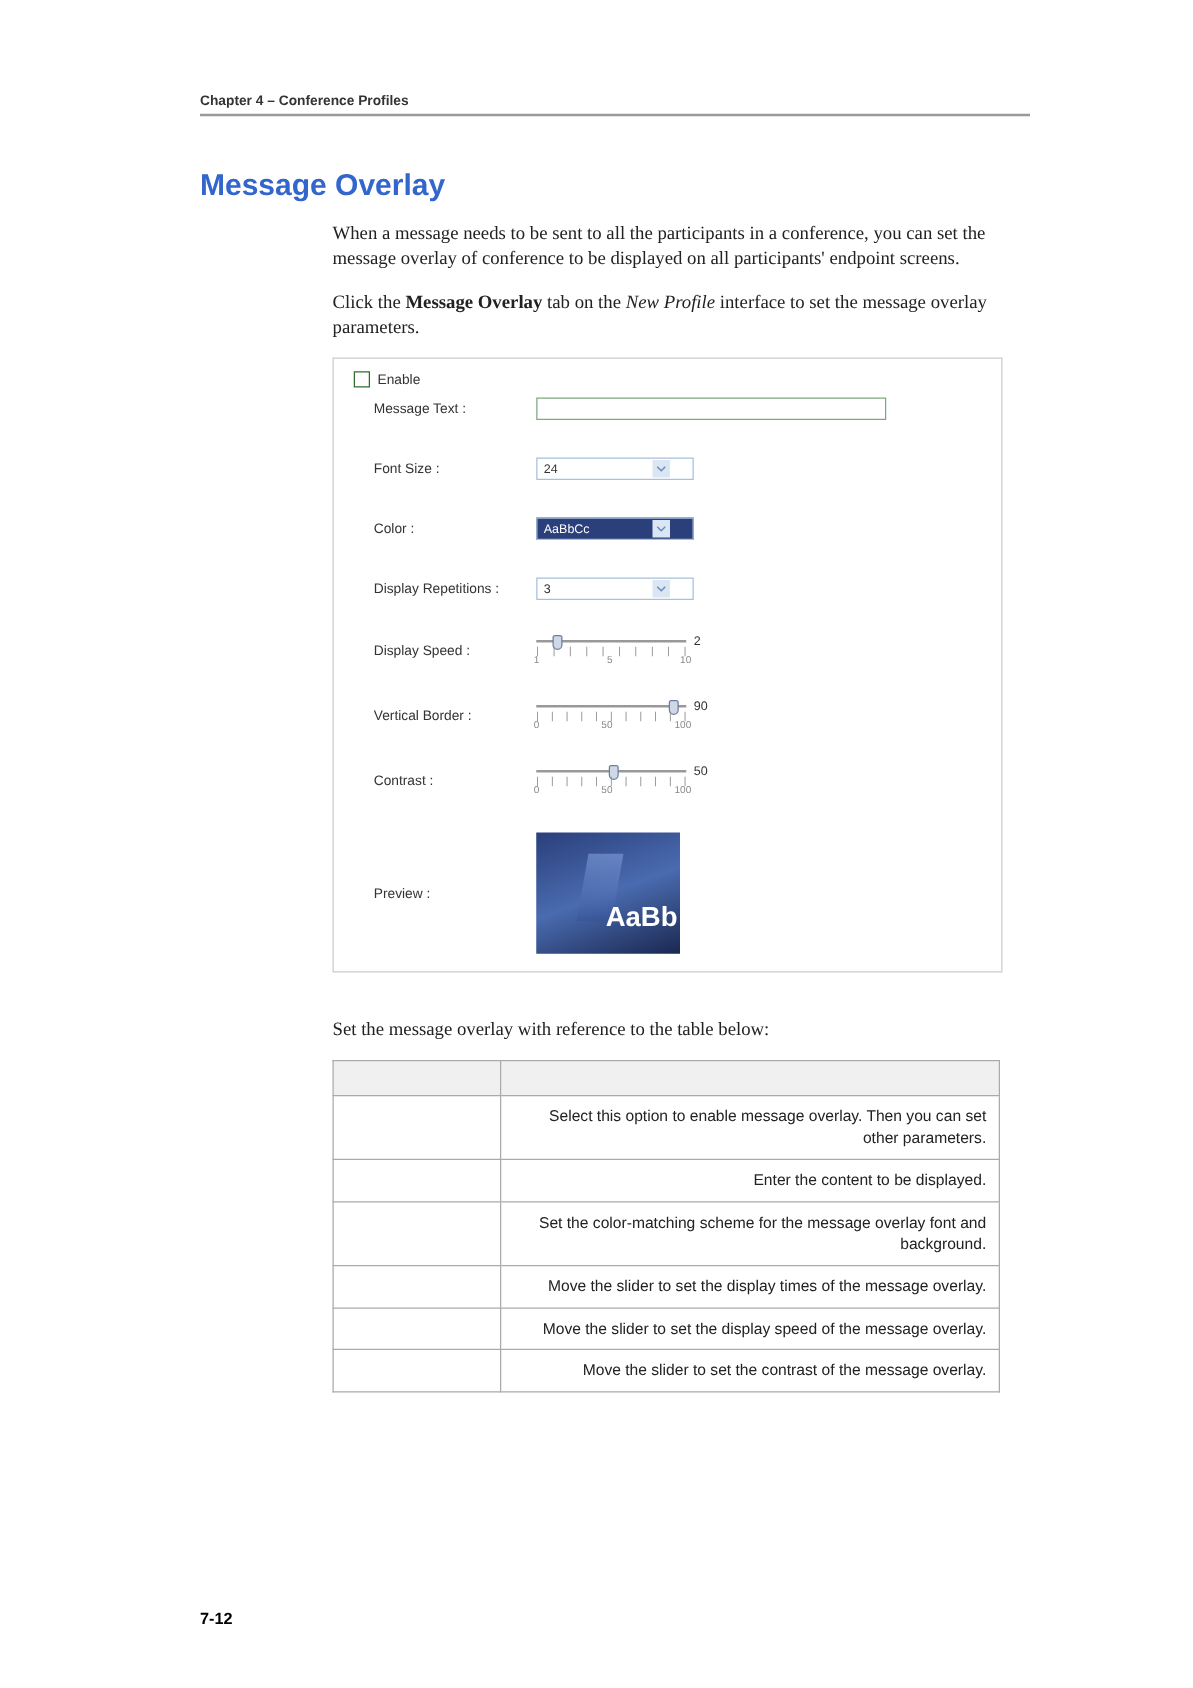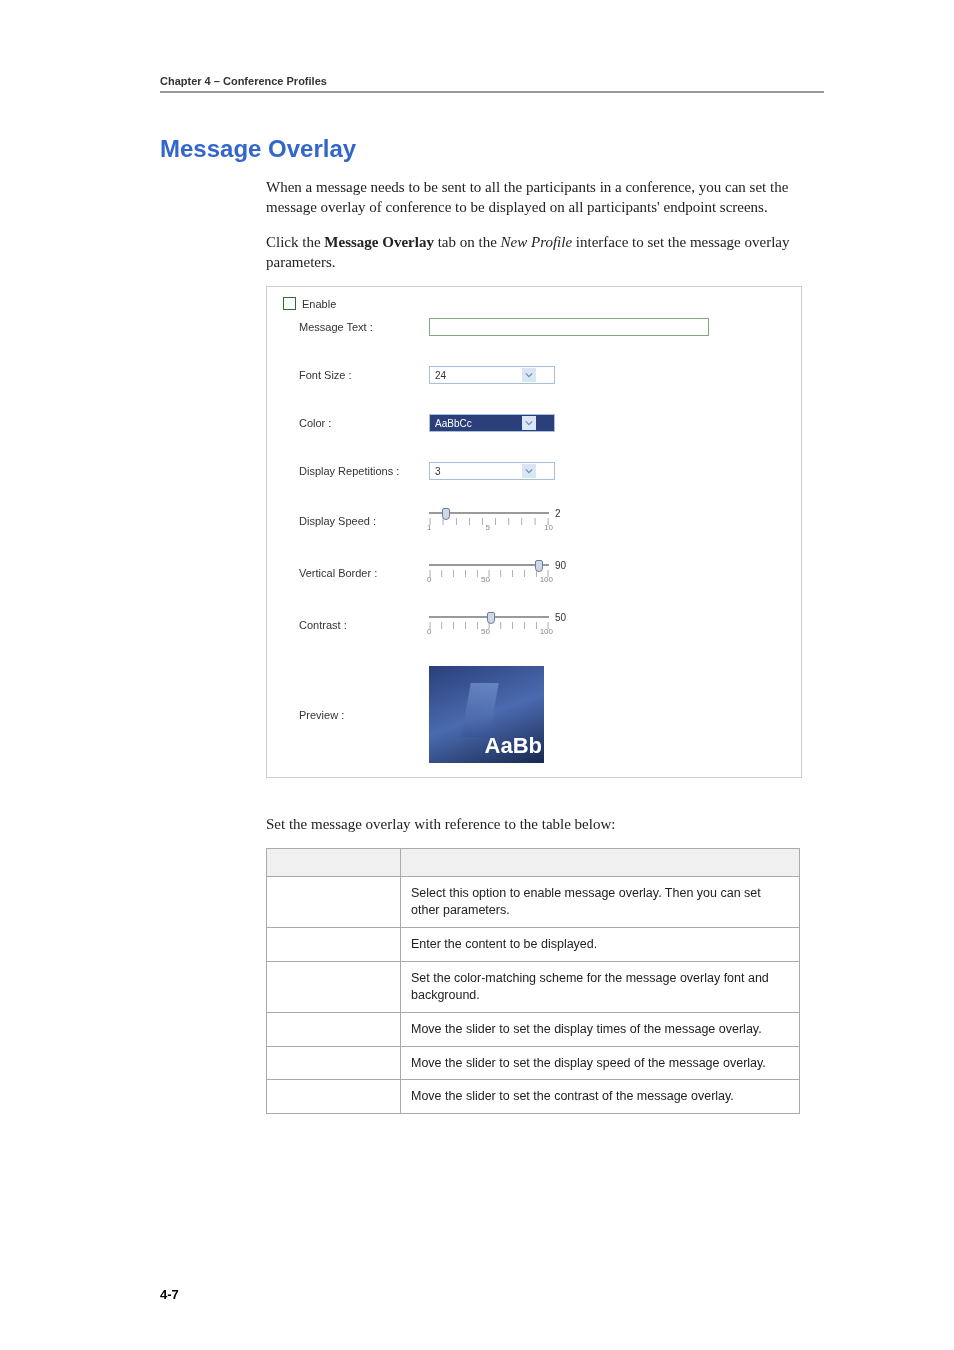--- a/index.html
+++ b/index.html
@@ -154,40 +154,40 @@
     .preview-box::before {
       content: "";
       position: absolute;
       left: 32%; top: 18%;
       width: 28px; height: 54px;
       background: linear-gradient(180deg, rgba(120,150,210,0.7), rgba(50,80,150,0.5));
       transform: skewX(-10deg);
     }
     .preview-text {
       position: absolute;
-      bottom: 4px; right: 2px;
+      bottom: 16px; right: 2px;
       font-family: Arial, sans-serif;
       font-size: 22px;
       font-weight: bold;
       color: #fff;
       margin-left: 16px;
     }
     
     .param-table {
       margin-left: 106px;
       border-collapse: collapse;
       width: 534px;
       font-family: Arial, Helvetica, sans-serif;
       font-size: 12.5px;
       color: #222;
     }
     .param-table th, .param-table td {
       border: 1px solid #aaa;
       padding: 8px 10px;
-      text-align: left;
+      text-align: right;
       vertical-align: top;
       line-height: 1.35;
     }
     .param-table thead th {
       background: #f0f0f0;
       height: 28px;
     }
     .param-table colgroup col:first-child { width: 134px; }
     .page-num {
       position: absolute;
@@ -372,13 +372,13 @@
         <td></td>
         <td>Move the slider to set the display speed of the message overlay.</td>
       </tr>
     <tr>
         <td></td>
         <td>Move the slider to set the contrast of the message overlay.</td>
       </tr>
   </tbody>
 </table>
 
-<div class="page-num">4-7</div>
+<div class="page-num">7-12</div>
 
 </body></html>

